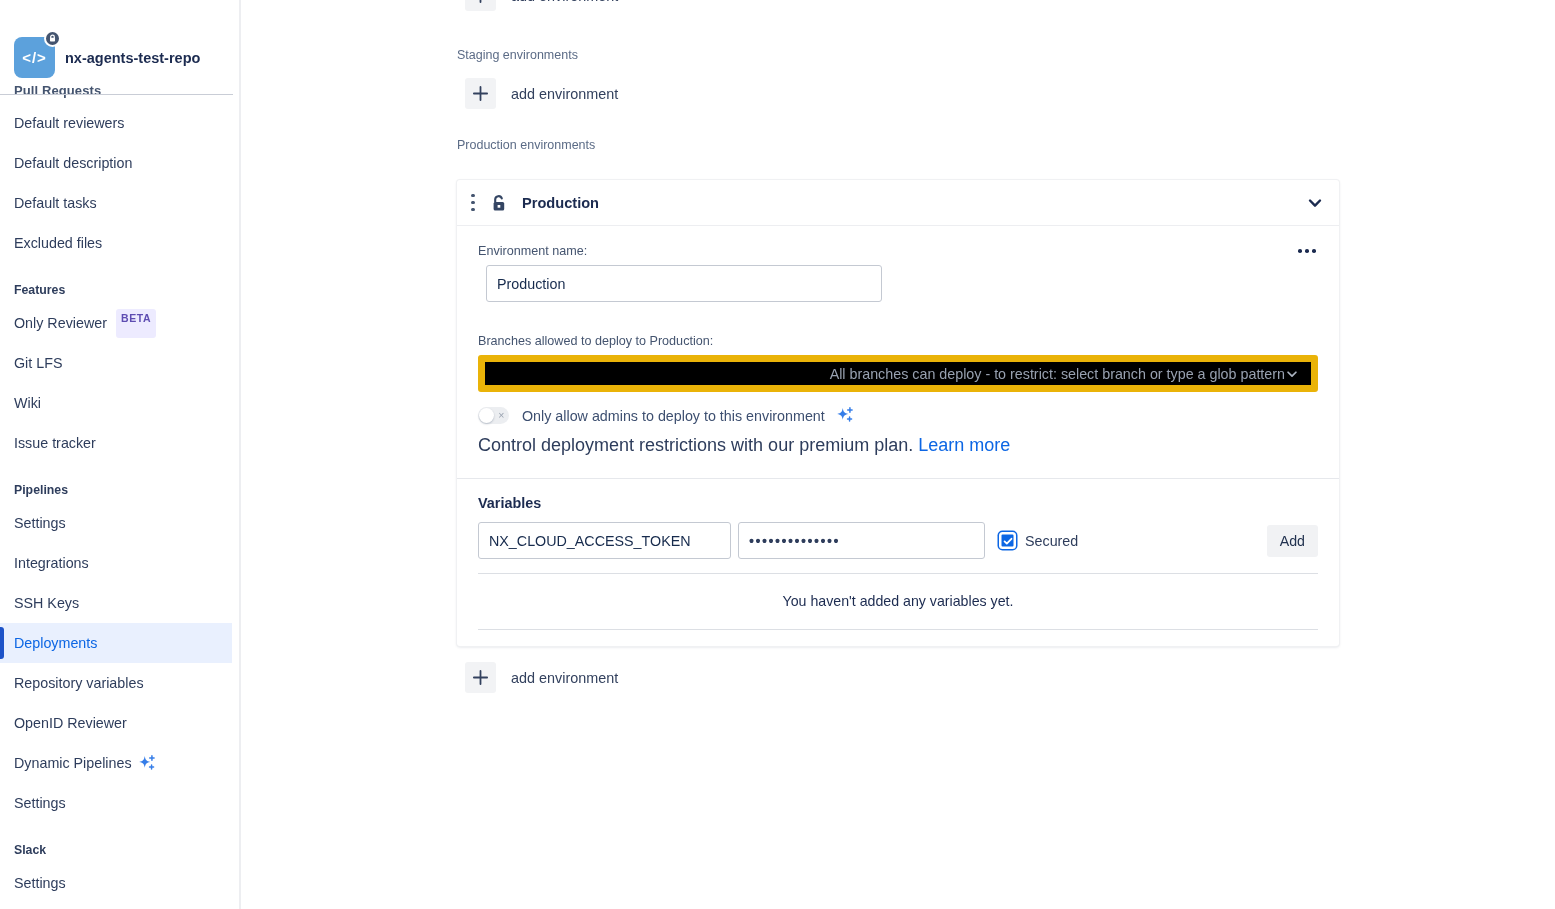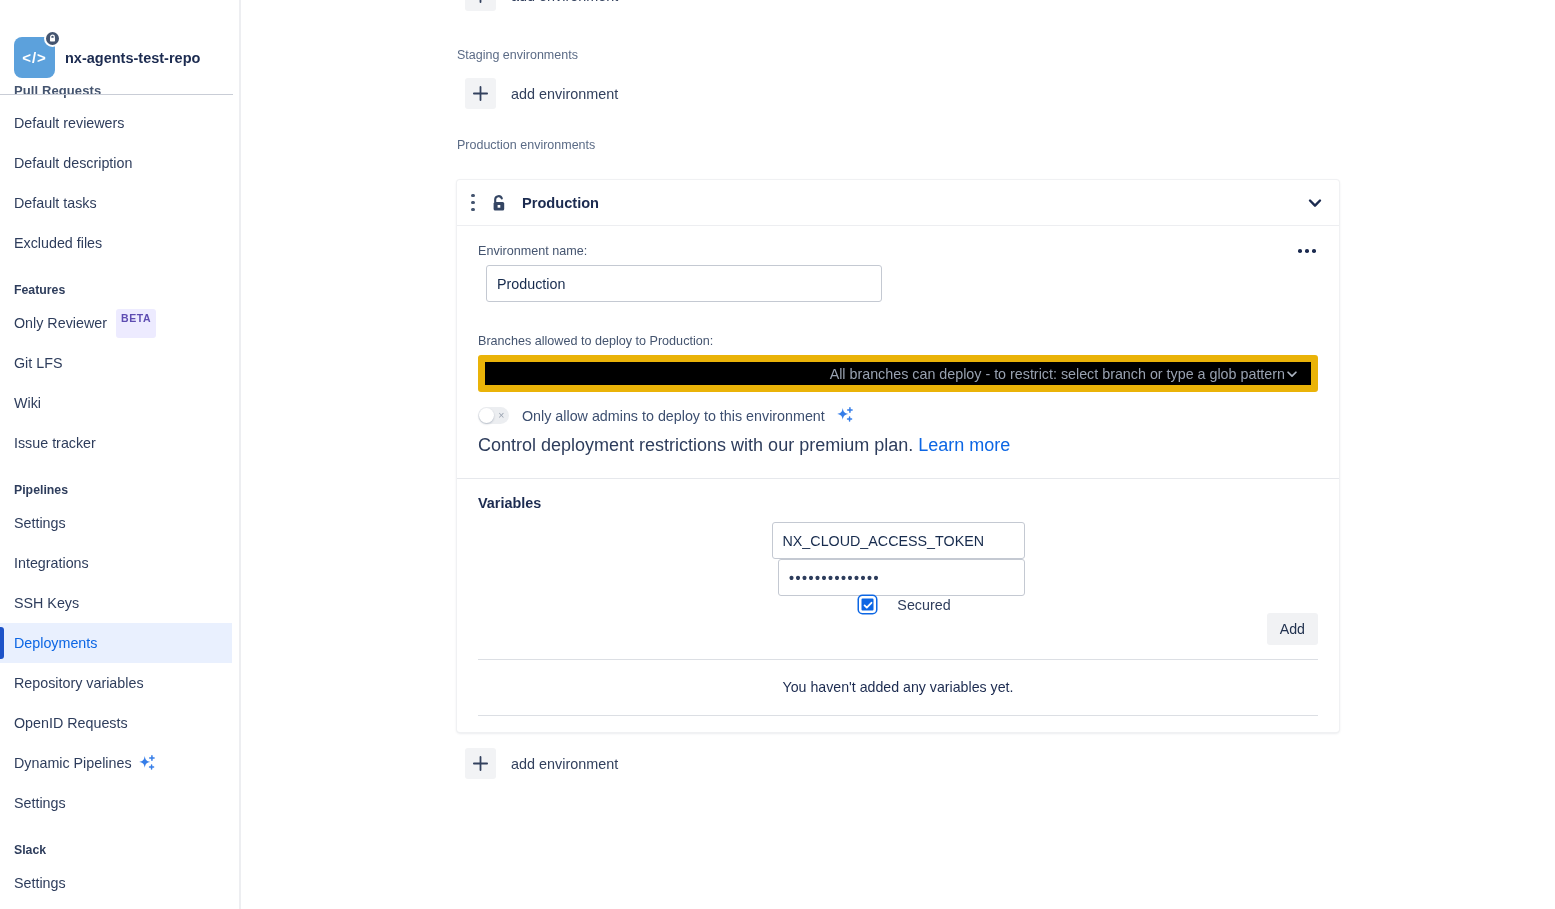--- a/index.html
+++ b/index.html
@@ -124,24 +124,24 @@
   }
   .toggle-label { margin-left: 13px; font-size: 14.3px; color: #3d4f70; }
   .toggle-row .sparkle { margin-left: 9px; display: inline-flex; }
 
   .premium-note { margin-top: 9px; font-size: 18px; color: #2e3d5c; }
   .premium-note a { color: #0C66E4; text-decoration: none; font-weight: 500; cursor: pointer; }
 
   .full-divider { margin: 22px -21px 0; height: 1px; background: #e6e8ec; }
 
   .vars-heading { margin-top: 16px; font-size: 14.4px; font-weight: 700; color: #1c2b50; }
-  .vars-row { margin-top: 11px; display: flex; align-items: center; flex-direction: column; }
+  .vars-row { margin-top: 11px; display: flex; align-items: center; }
   .var-name-input { width: 253px; }
   .var-value-input { width: 247px; margin-left: 7px; letter-spacing: 1.5px; font-weight: 700; color: #2e3d5c; }
-  .secured-wrap { display: flex; align-items: center; margin-left: 14px; cursor: pointer; gap: 12px; }
+  .secured-wrap { display: flex; align-items: center; margin-left: 14px; cursor: pointer; }
   .checkbox {
     width: 17px; height: 17px; border-radius: 3.5px; background: #0C66E4;
     display: flex; align-items: center; justify-content: center;
     box-shadow: 0 0 0 1.5px #0C66E4, 0 0 0 2.5px #fff inset;
   }
   .secured-label { margin-left: 9px; font-size: 14.3px; color: #2e3d5c; }
   .btn {
     background: #F1F2F4; border: none; border-radius: 3px; height: 32px;
     font-family: "Liberation Sans", sans-serif; font-size: 14.2px; font-weight: 500;
     color: #22324f; cursor: pointer;
@@ -228,21 +228,21 @@
     <div class="nav-item">
       <span>SSH Keys</span>
     </div>
     <div class="nav-item active">
       <span>Deployments</span>
     </div>
     <div class="nav-item">
       <span>Repository variables</span>
     </div>
     <div class="nav-item">
-      <span>OpenID Requests</span>
+      <span>OpenID Reviewer</span>
     </div>
     <div class="nav-item">
       <span>Dynamic Pipelines</span>
       <span class="sparkle">
         <svg width="21" height="21" viewBox="0 0 24 24">
           <path d="M10 3.5 C10.7 8 11.8 9.3 16.3 10.2 C11.8 11.1 10.7 12.4 10 16.9 C9.3 12.4 8.2 11.1 3.7 10.2 C8.2 9.3 9.3 8 10 3.5 Z" fill="#357DE8"></path>
           <path d="M18.2 3.2 v5 M15.7 5.7 h5" stroke="#357DE8" stroke-width="1.7" stroke-linecap="round"></path>
           <path d="M17.8 13.6 v4.6 M15.5 15.9 h4.6" stroke="#357DE8" stroke-width="1.7" stroke-linecap="round"></path>
         </svg>
       </span>

